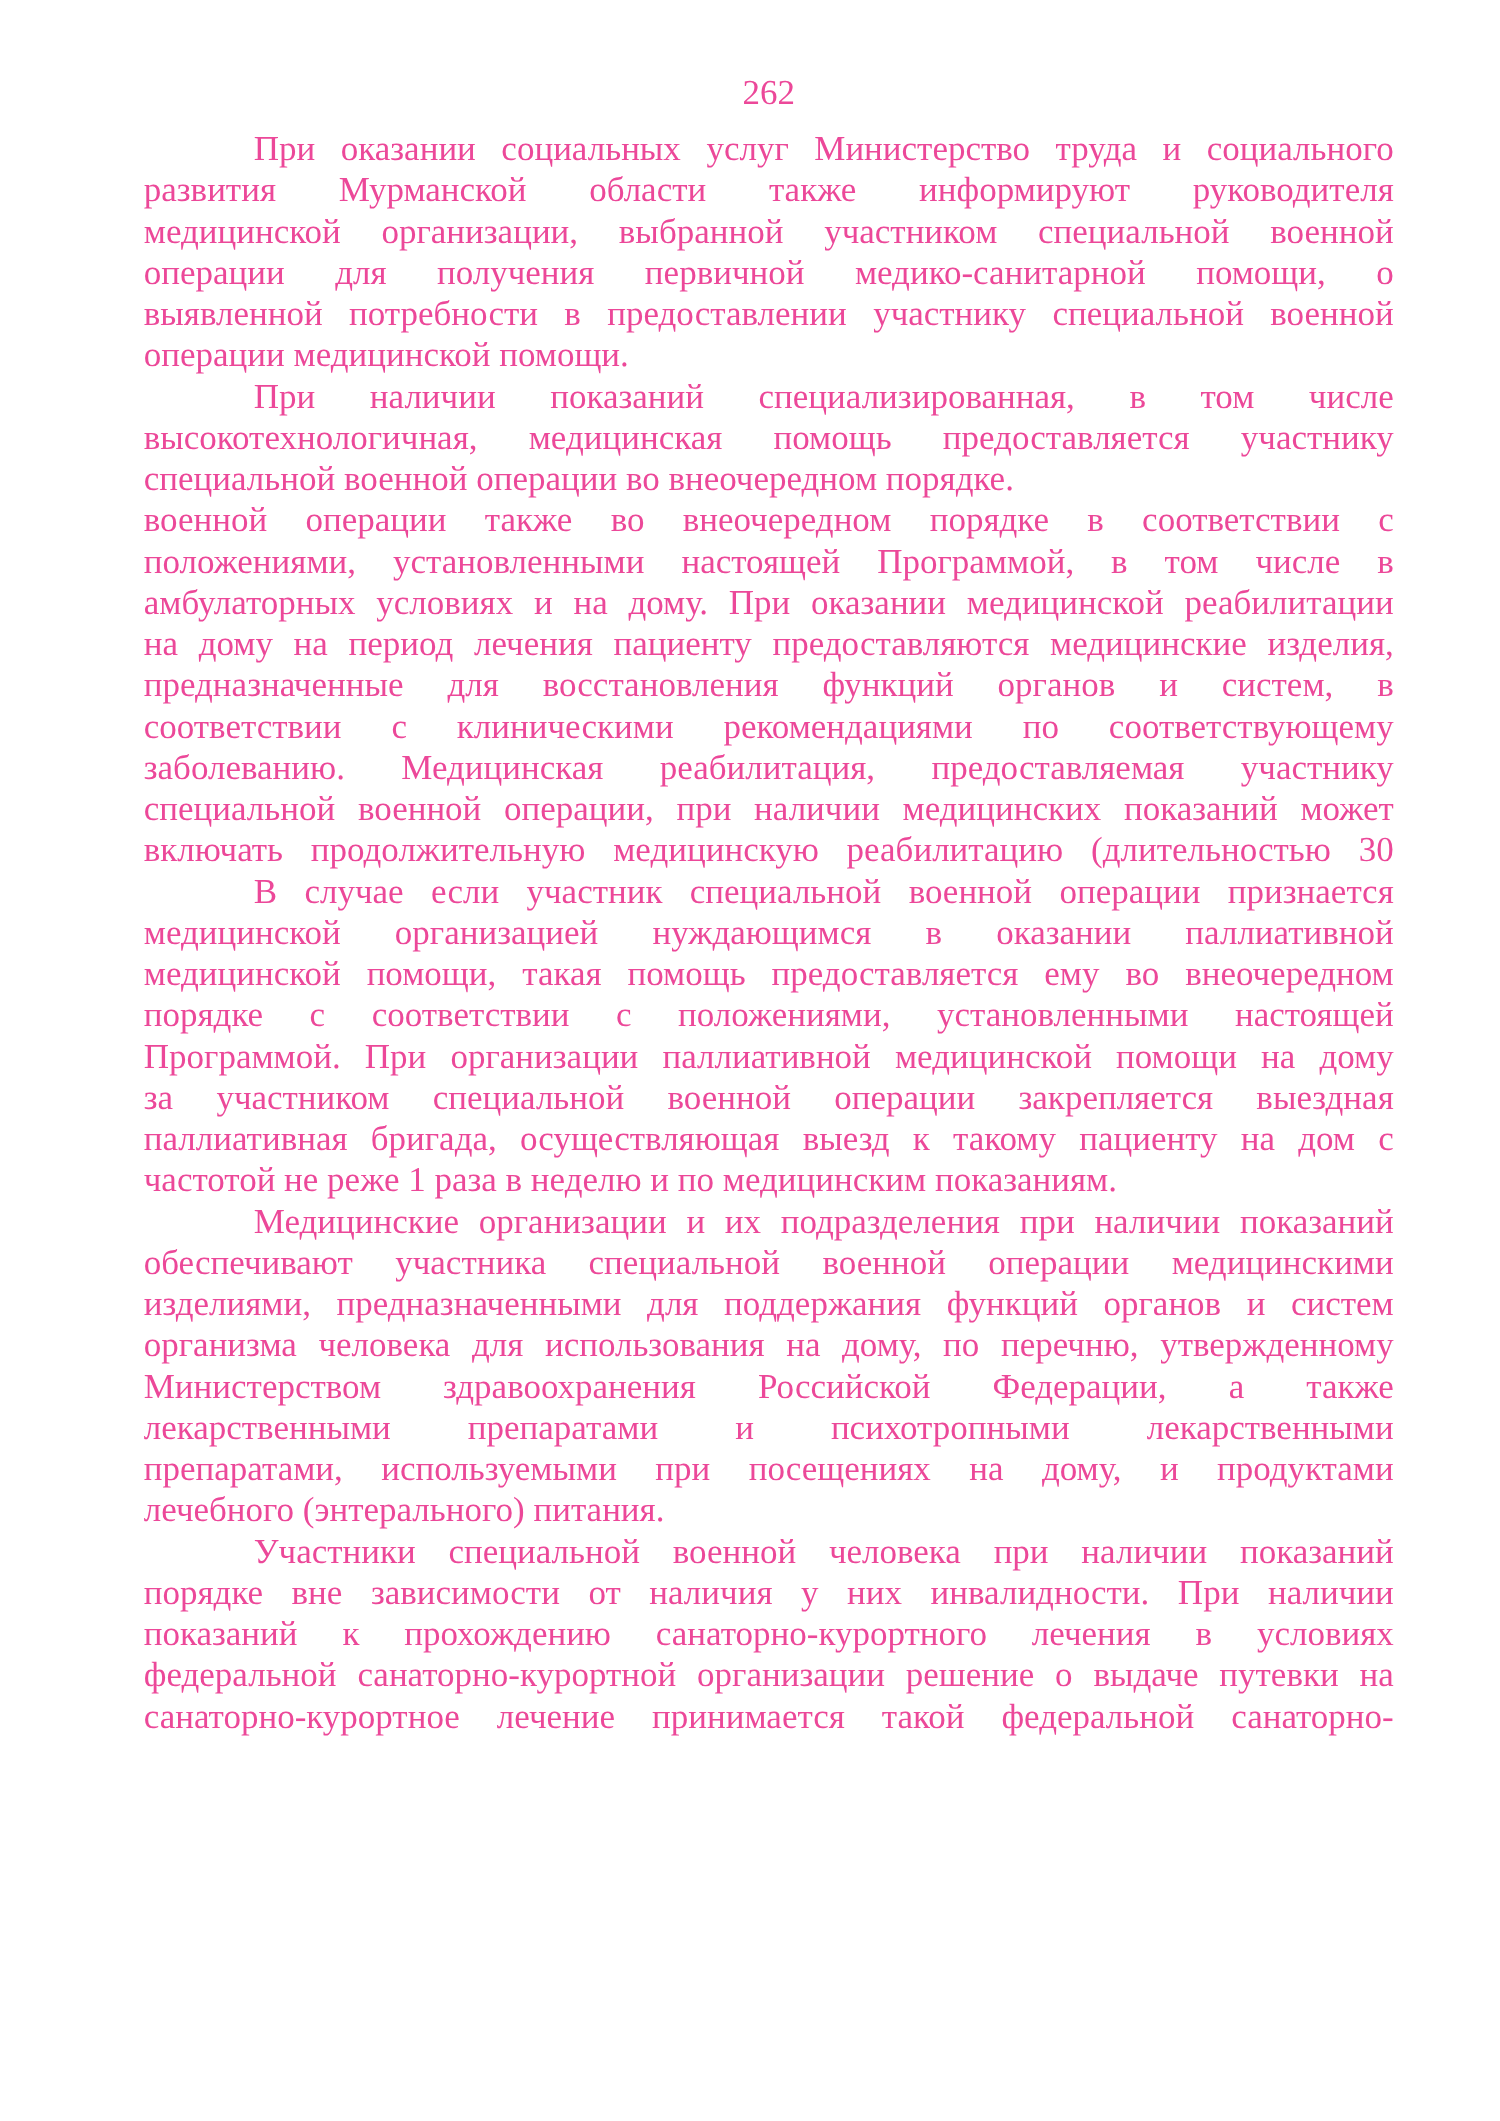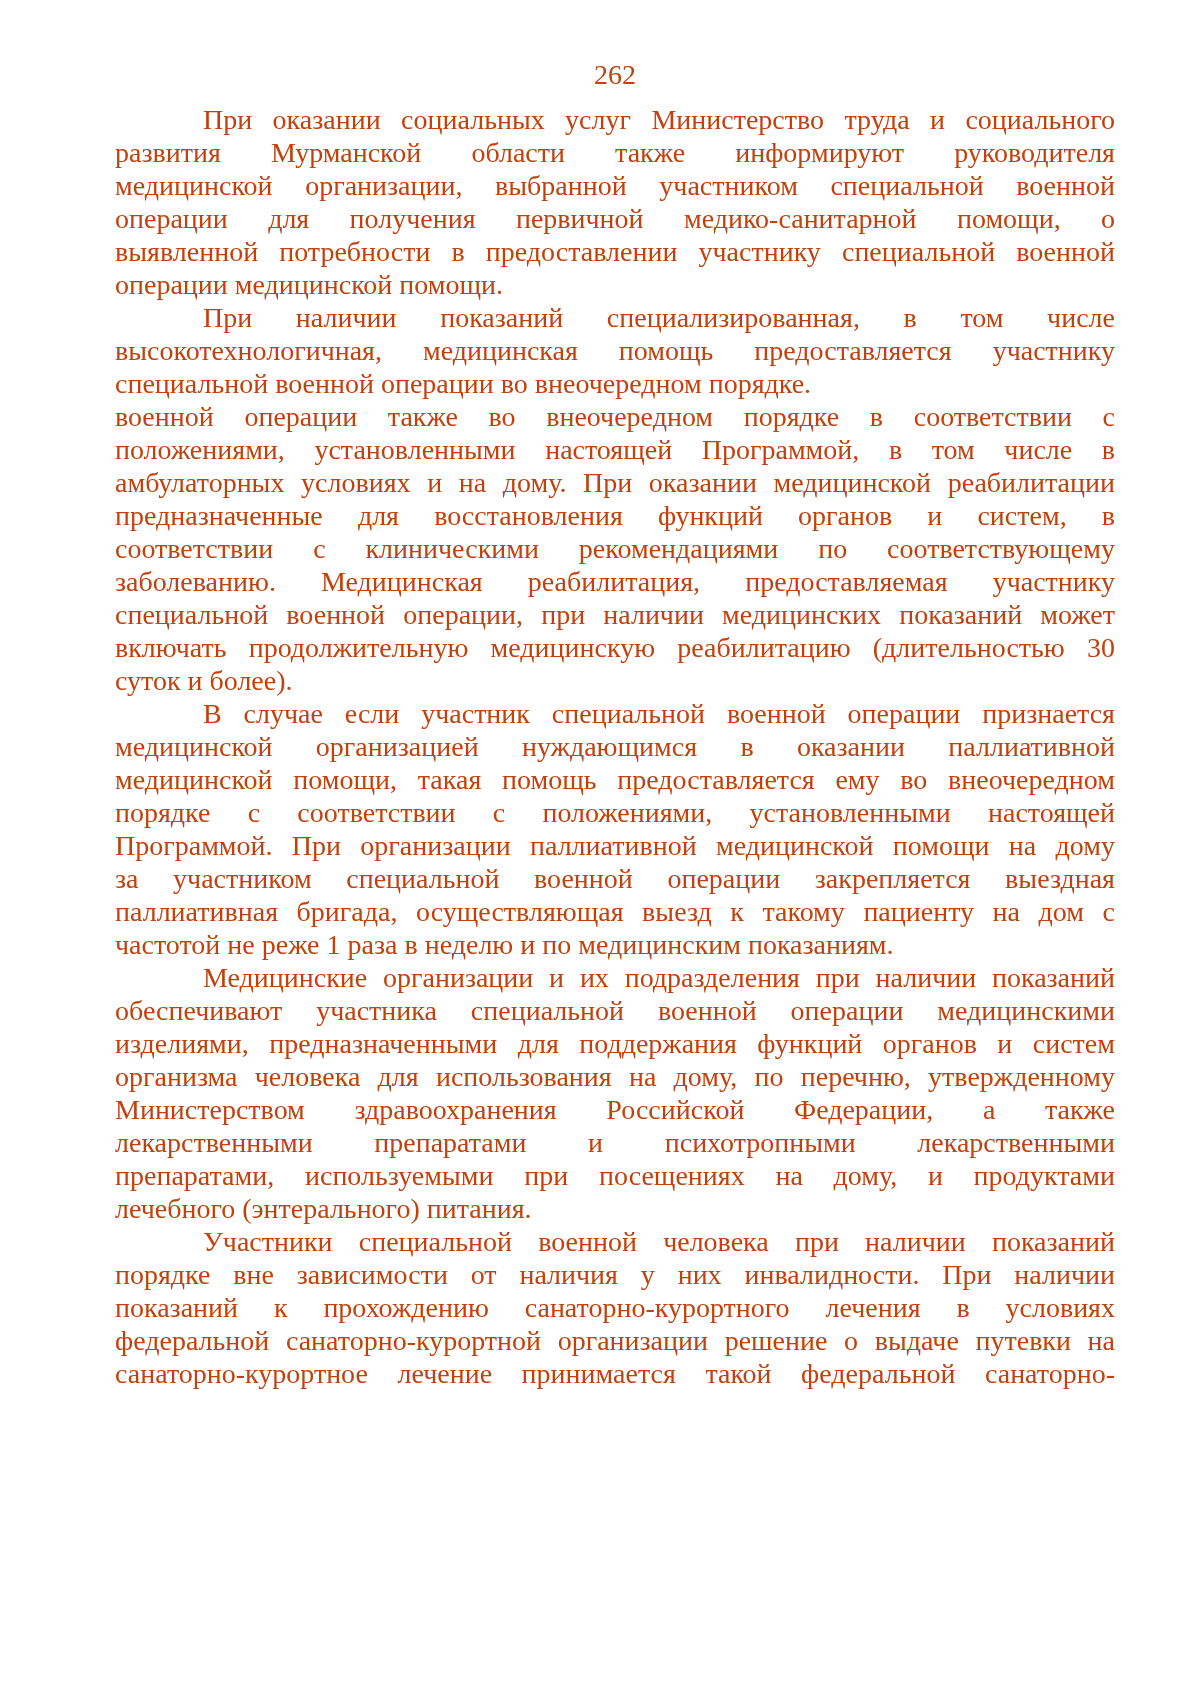--- a/index.html
+++ b/index.html
@@ -5,21 +5,21 @@
   html, body {
     margin: 0;
     padding: 0;
     background: #ffffff;
   }
   .page {
     position: relative;
     width: 1200px;
     height: 1697px;
     background: #ffffff;
-    color: #c2410c;
+    color: #ec4899;
     font-family: "Liberation Serif", "DejaVu Serif", serif;
     font-size: 28px;
     overflow: hidden;
   }
   .page-number {
     position: absolute;
     top: 58px;
     left: 115px;
     width: 1000px;
     height: 33px;
@@ -70,26 +70,26 @@
       </p>
       <p class="paragraph">
         <span class="line first">При наличии показаний специализированная, в том числе</span>
         <span class="line">высокотехнологичная, медицинская помощь предоставляется участнику</span>
         <span class="line last">специальной военной операции во внеочередном порядке.</span>
       </p>
       <p class="paragraph">
         <span class="line">военной операции также во внеочередном порядке в соответствии с</span>
         <span class="line">положениями, установленными настоящей Программой, в том числе в</span>
         <span class="line">амбулаторных условиях и на дому. При оказании медицинской реабилитации</span>
+        <span class="line">на дому на период лечения пациенту предоставляются медицинские изделия,</span>
         <span class="line">предназначенные для восстановления функций органов и систем, в</span>
         <span class="line">соответствии с клиническими рекомендациями по соответствующему</span>
         <span class="line">заболеванию. Медицинская реабилитация, предоставляемая участнику</span>
         <span class="line">специальной военной операции, при наличии медицинских показаний может</span>
         <span class="line">включать продолжительную медицинскую реабилитацию (длительностью 30</span>
-        <span class="line last">суток и более).</span>
       </p>
       <p class="paragraph">
         <span class="line first">В случае если участник специальной военной операции признается</span>
         <span class="line">медицинской организацией нуждающимся в оказании паллиативной</span>
         <span class="line">медицинской помощи, такая помощь предоставляется ему во внеочередном</span>
         <span class="line">порядке с соответствии с положениями, установленными настоящей</span>
         <span class="line">Программой. При организации паллиативной медицинской помощи на дому</span>
         <span class="line">за участником специальной военной операции закрепляется выездная</span>
         <span class="line">паллиативная бригада, осуществляющая выезд к такому пациенту на дом с</span>
         <span class="line last">частотой не реже 1 раза в неделю и по медицинским показаниям.</span>

